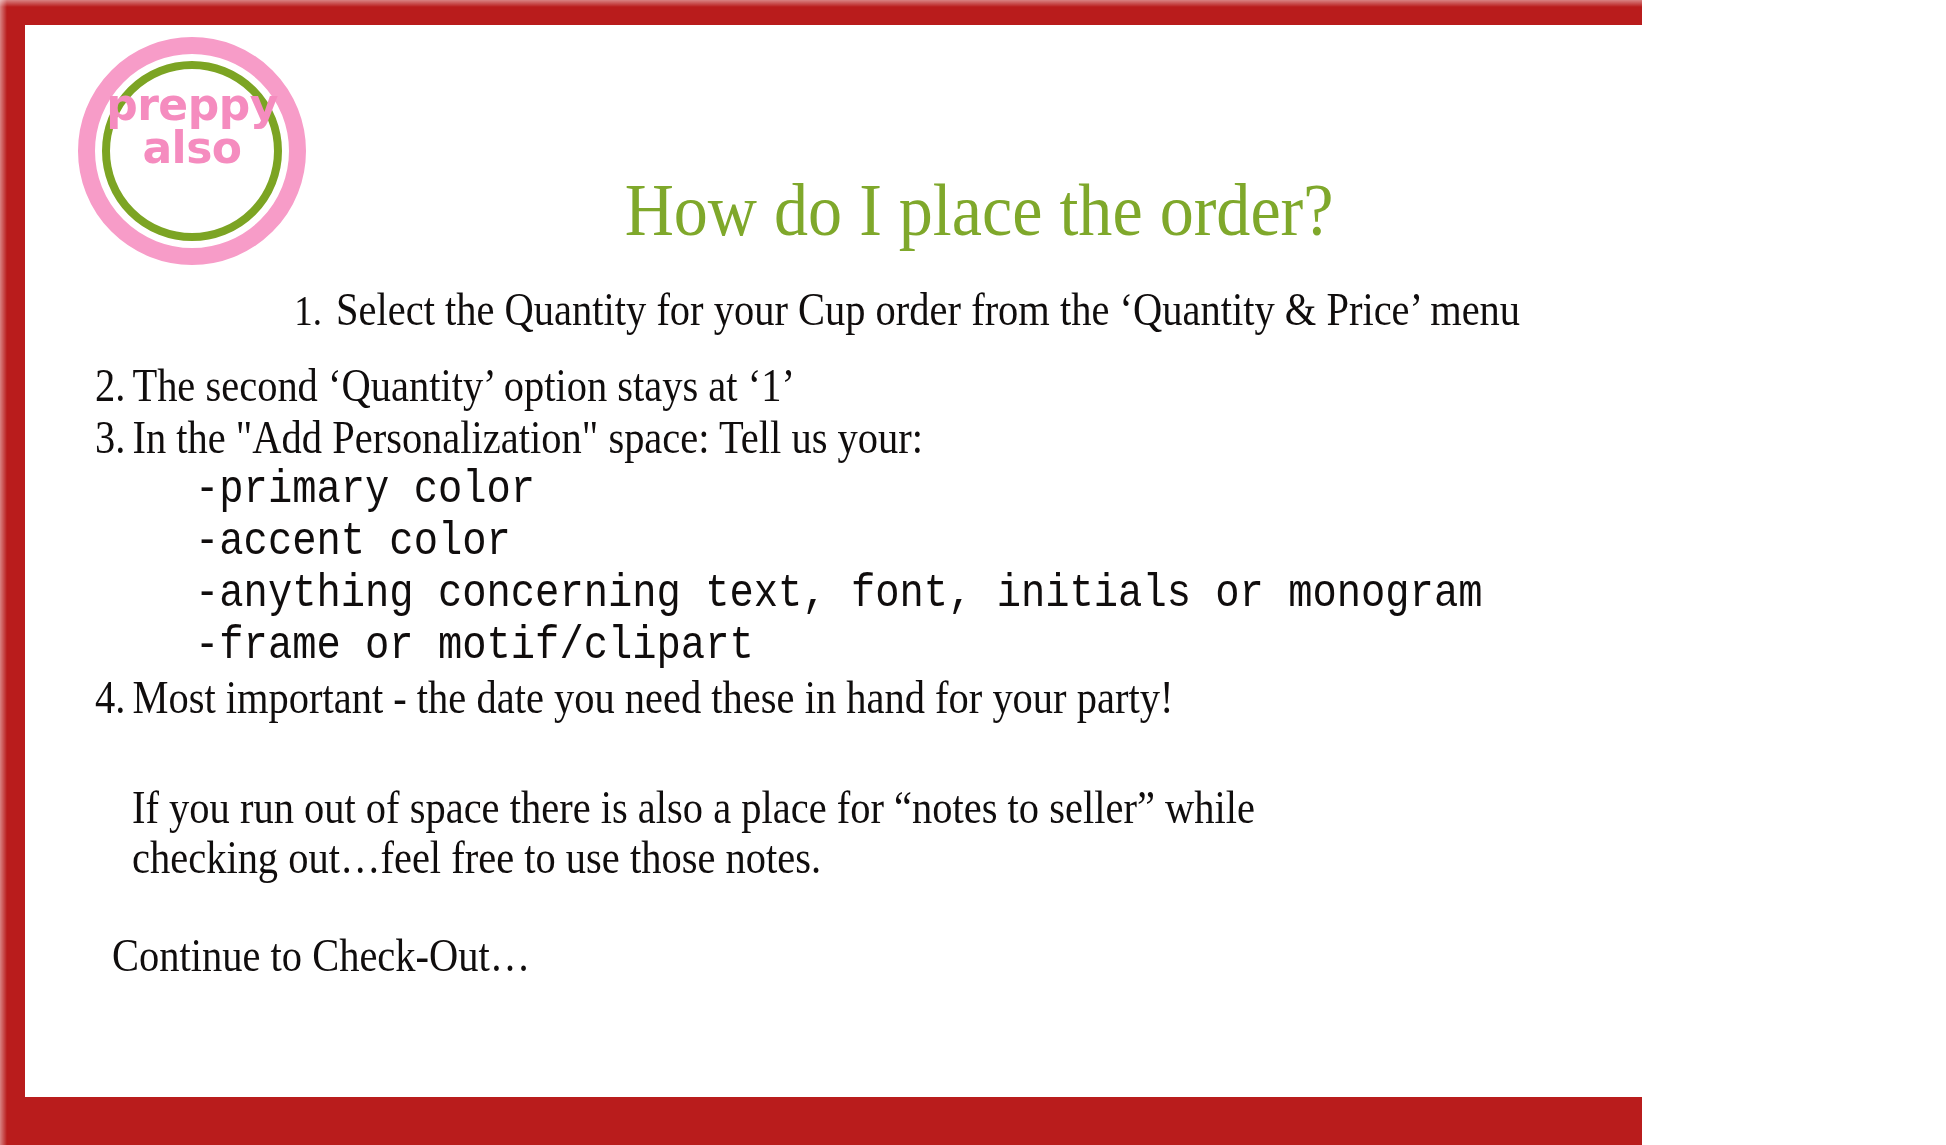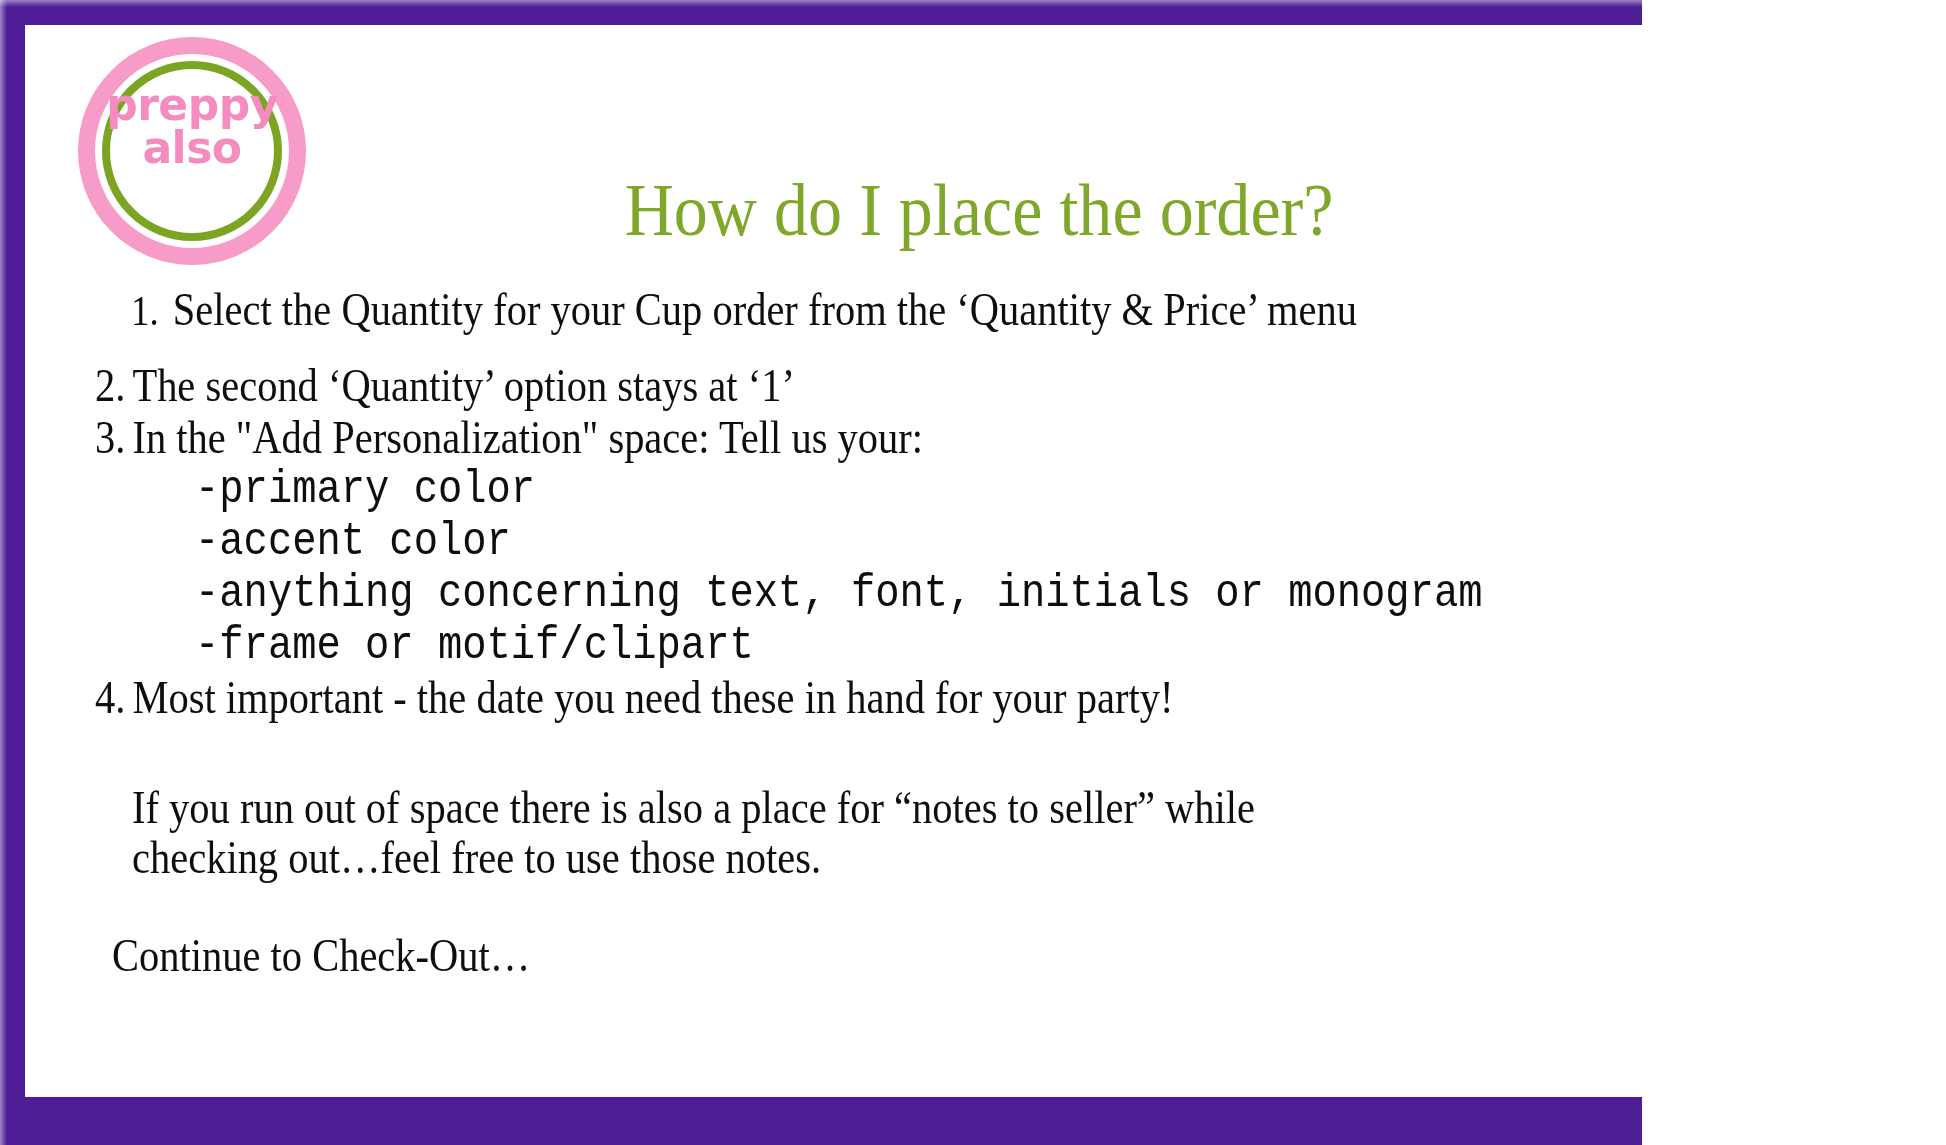--- a/index.html
+++ b/index.html
@@ -6,21 +6,21 @@
   html, body {
     margin: 0;
     padding: 0;
     background: #ffffff;
   }
 
   .page {
     position: relative;
     width: 1642px;
     height: 1145px;
-    background: #4c1d95;
+    background: #b91c1c;
     overflow: hidden;
     font-family: "Liberation Serif", "DejaVu Serif", serif;
   }
 
   
   .page::before {
     content: "";
     position: absolute;
     left: 0; top: 0;
     width: 100%; height: 100%;
@@ -106,21 +106,21 @@
     line-height: 1.0;
     font-family: "Liberation Serif", "DejaVu Serif", serif;
   }
   .body .ln {
     display: block;
     white-space: nowrap;
     transform: scaleX(0.88);
     transform-origin: left center;
   }
 
-  .item1 { margin-left: 36px; margin-bottom: 30px; }
+  .item1 { margin-left: 36px; margin-bottom: 30px; text-align: center; }
   .item1 .num { margin-right: 16px; font-size: 42px; }
 
   .item  { margin-bottom: 6px; }
   .item .num { margin-right: 8px; }
 
   .sub   { margin-left: 100px; margin-bottom: 6px; font-family: Liberation Mono, monospace; }
   .gap-md { height: 48px; }
   .gap-lg { height: 58px; }
 
   .para { margin-left: 37px; }

